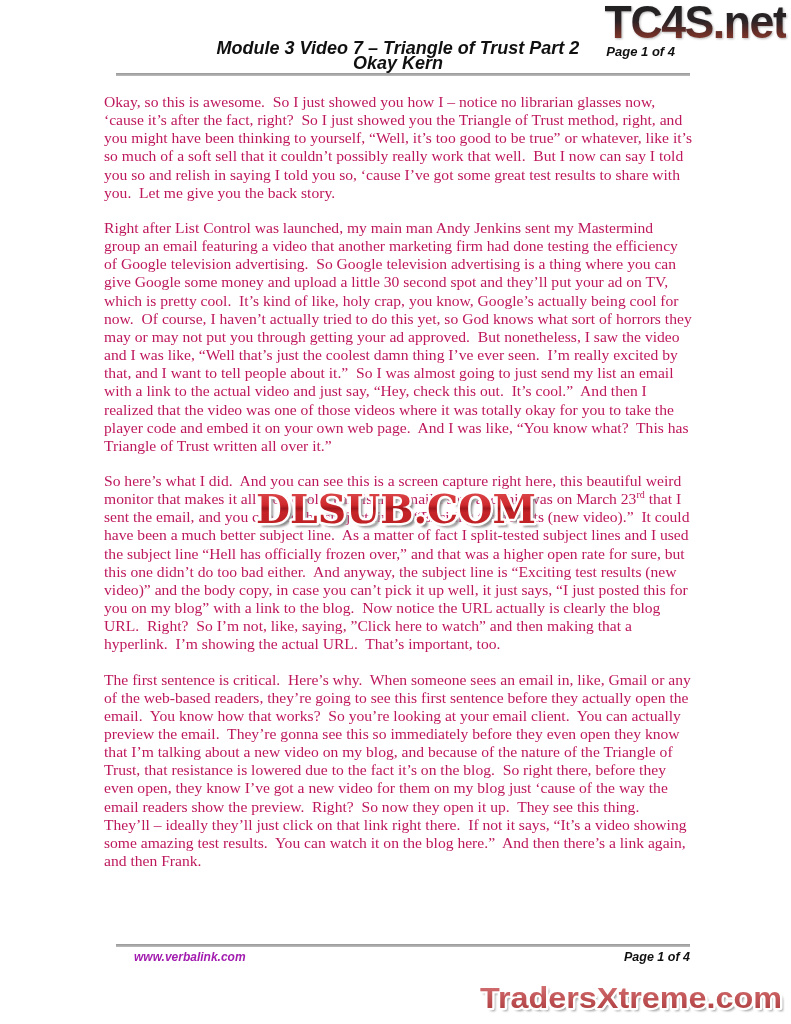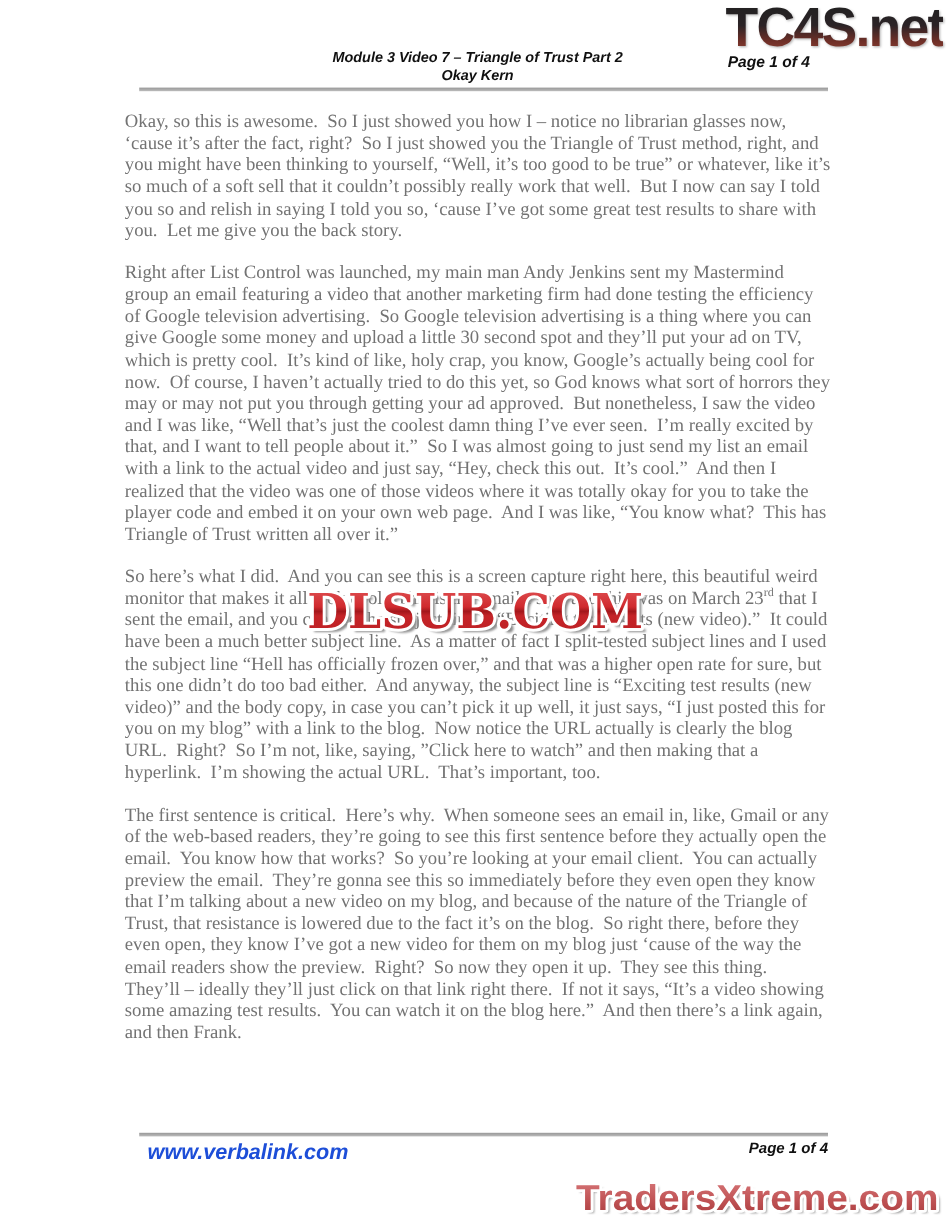--- a/index.html
+++ b/index.html
@@ -14,35 +14,35 @@
     -webkit-background-clip:text;background-clip:text;color:transparent;
     transform:scaleX(0.97);transform-origin:right top;
     filter:drop-shadow(1px 1px 1px rgba(90,90,90,0.45));}
 
   .top-page-num{position:absolute;top:44px;right:116px;
     font-family:"Liberation Sans",sans-serif;font-weight:bold;font-style:italic;
     font-size:13px;color:#101010;}
 
   .doc-header{position:absolute;top:41px;left:104px;width:588px;text-align:center;
     font-family:"Liberation Sans",sans-serif;font-weight:bold;font-style:italic;
-    font-size:12px;line-height:14.5px;color:#101010;}
+    font-size:18px;line-height:14.5px;color:#101010;}
 
   .rule{position:absolute;left:116px;width:574px;height:3px;
     background:linear-gradient(180deg,#989898,#bcbcbc);}
   .rule-top{top:73px;}
   .rule-bottom{top:944px;}
 
   .body-text{position:absolute;left:104px;top:93px;width:588px;
-    font-size:15.6px;line-height:18.15px;color:#737373;}
+    font-size:15.6px;line-height:18.15px;color:#be185d;}
   .body-text p{margin:0 0 17px;white-space:pre-wrap;}
   .body-text sup{font-size:10px;line-height:0;vertical-align:6px;}
 
-  .footer-site{position:absolute;left:123px;top:950px;
+  .footer-site{position:absolute;left:134px;top:950px;
     font-family:"Liberation Sans",sans-serif;font-weight:bold;font-style:italic;
-    font-size:18px;color:#1d4ed8;}
+    font-size:12px;color:#a21caf;}
   .footer-page{position:absolute;right:101px;top:950px;
     font-family:"Liberation Sans",sans-serif;font-weight:bold;font-style:italic;
     font-size:12.5px;color:#101010;}
 
   .watermark{position:absolute;left:249px;top:486px;}
   .bottom-logo{position:absolute;left:472px;top:976px;}
 
   .wm-text{font-family:"DejaVu Serif",serif;font-weight:bold;font-size:40px;}
   .tx-text{font-family:"Liberation Sans",sans-serif;font-weight:bold;font-size:30px;}
 </style>

